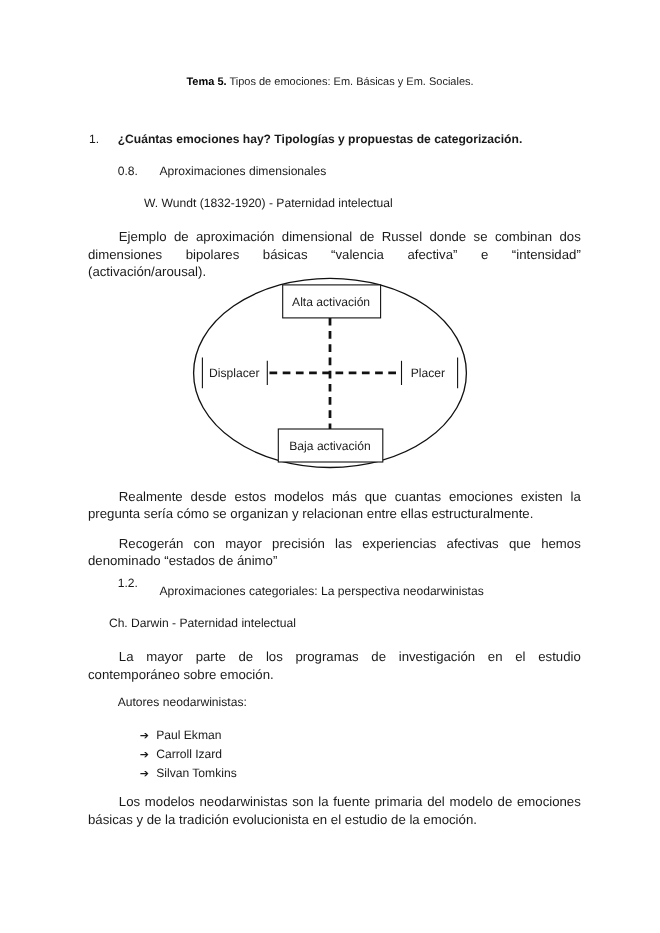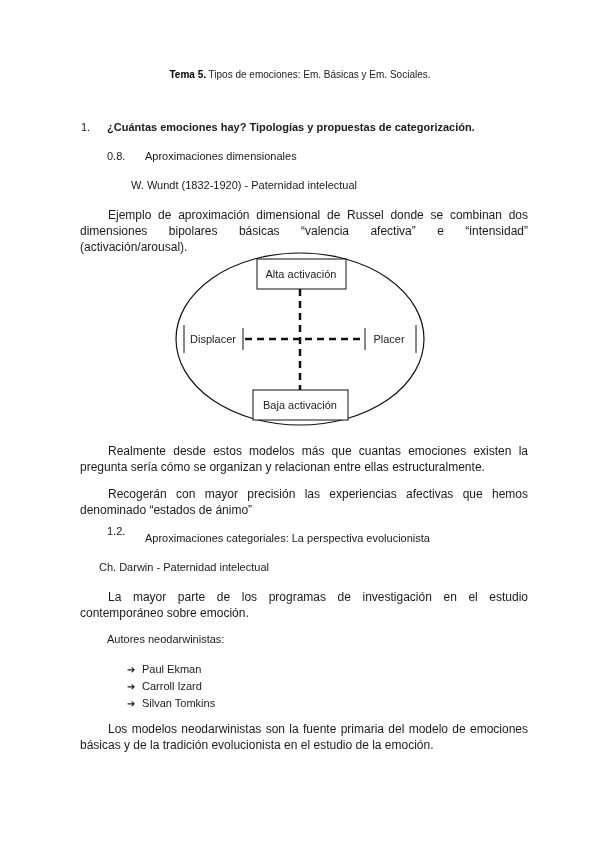--- a/index.html
+++ b/index.html
@@ -48,21 +48,21 @@
   <text x="300" y="409" text-anchor="middle">Baja activación</text>
   <text x="213" y="343" text-anchor="middle">Displacer</text>
   <text x="389" y="343" text-anchor="middle">Placer</text>
 </svg>
 
 <div class="para" style="top:443px;"><span class="indent"></span><span>Realmente desde estos modelos más que cuantas emociones existen la pregunta sería cómo se organizan y relacionan entre ellas estructuralmente.</span></div>
 
 <div class="para" style="top:486px;"><span class="indent"></span><span>Recogerán con mayor precisión las experiencias afectivas que hemos denominado “estados de ánimo”</span></div>
 
 <div class="abs t" style="top:524px; left:107px;">1.2.</div>
-<div class="abs t" style="top:531px; left:145px;">Aproximaciones categoriales: La perspectiva evolucionista</div>
+<div class="abs t" style="top:531px; left:145px;">Aproximaciones categoriales: La perspectiva neodarwinistas</div>
 
 <div class="abs t" style="top:560px; left:99px;">Ch. Darwin - Paternidad intelectual</div>
 
 <div class="para" style="top:589px;"><span class="indent"></span><span>La mayor parte de los programas de investigación en el estudio contemporáneo sobre emoción.</span></div>
 
 <div class="abs t" style="top:632px; left:107px;">Autores neodarwinistas:</div>
 
 <div class="bullets">
   <div><span class="arrow">➔</span><span>Paul Ekman</span></div>
   <div><span class="arrow">➔</span><span>Carroll Izard</span></div>

